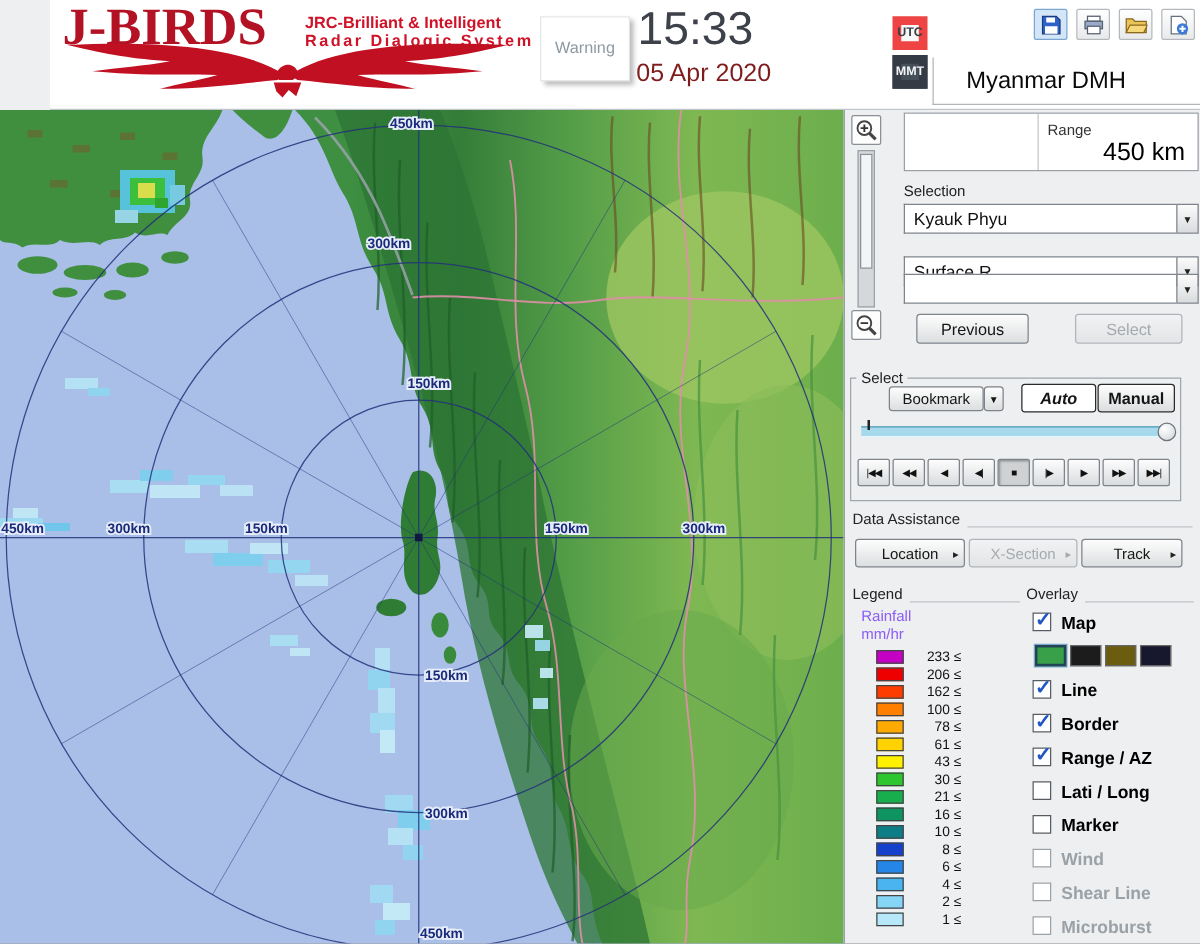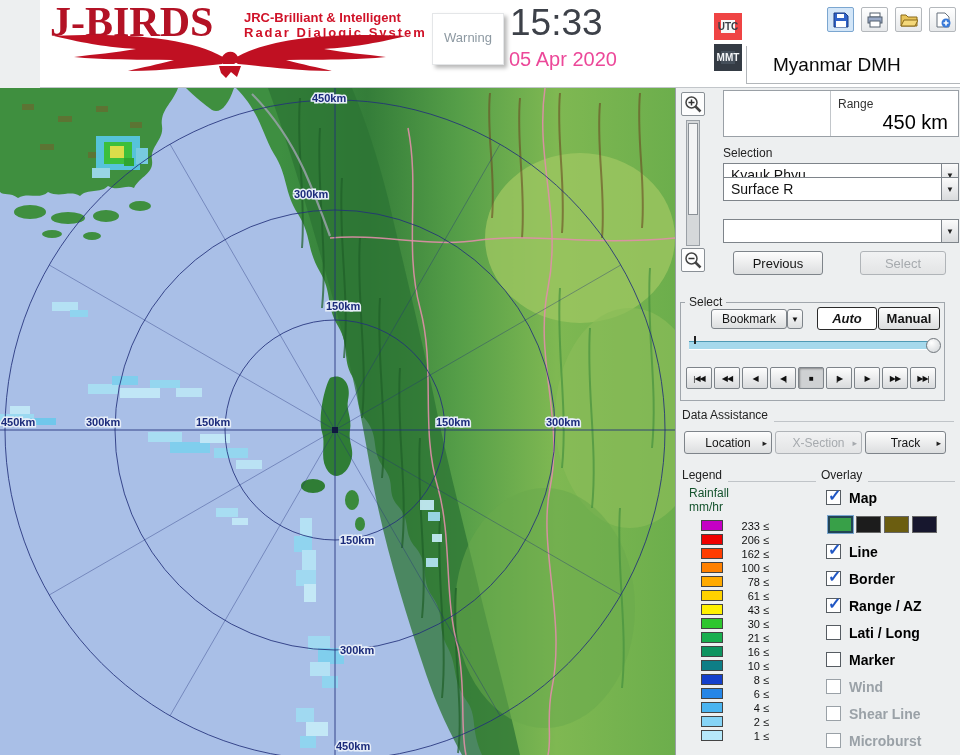--- a/index.html
+++ b/index.html
@@ -16,21 +16,21 @@
   .logo-sub1 { position:absolute; left:198px; top:8px; font-size:13px; font-weight:bold;
                color:#d01228; white-space:nowrap; }
   .logo-sub2 { position:absolute; left:198px; top:23px; font-size:13px; font-weight:bold;
                letter-spacing:2px; color:#d01228; white-space:nowrap; }
   .eagle { position:absolute; left:2px; top:28px; }
   .warning-btn { position:absolute; left:392px; top:13px; width:72px; height:52px; background:#fff;
                  border:1px solid #e4e6e8; box-shadow:3px 3px 4px rgba(0,0,0,.28);
                  display:flex; justify-content:center; padding-top:16px;
                  font-size:13px; color:#8d99a2; }
   .clock-time { position:absolute; left:470px; top:2px; font-size:37px; color:#3d4149; }
-  .clock-date { position:absolute; left:469px; top:48px; font-size:20px; color:#ec4899; }
+  .clock-date { position:absolute; left:469px; top:48px; font-size:20px; color:#7f1d1d; }
   .tz { position:absolute; left:674px; width:28px; height:27px; font-size:10px; font-weight:bold;
         display:flex; align-items:center; justify-content:center; border:7px solid #ef4444; }
   .tz.utc { top:13px; background:#f7f8f8; color:#3a3f46; }
   .tz.mmt { top:44px; background:#454f5a; color:#f2f4f6; border-color:#343b44; }
   .icon-row { position:absolute; right:10px; top:7px; display:flex; gap:7px; }
   .tool-btn { width:27px; height:25px; background:linear-gradient(#ffffff,#e7e9eb);
               border:1px solid #b4b8bc; border-radius:2px;
               display:flex; align-items:center; justify-content:center; }
   .tool-btn.first { background:#d3e6f8; border-color:#7ba6d0; }
   .help-glyph { font-size:15px; font-weight:bold; color:#2a56b8; }
@@ -91,21 +91,21 @@
   .pb-row { position:absolute; left:5px; top:64px; display:flex; gap:2px; }
   .pb-btn { width:26px; height:22px; background:linear-gradient(#fdfdfd,#d9dbdd); border:1px solid #7e848a;
             border-radius:2px; font-size:8px; letter-spacing:-1px; color:#111;
             display:flex; align-items:center; justify-content:center; }
   .pb-btn.down { background:#cfd1d3; box-shadow:inset 1px 1px 2px rgba(0,0,0,.35); }
 
   .assist-btn { height:23px; font-size:12px; }
   .assist-arrow { position:absolute; right:4px; font-size:9px; color:#222; }
   .assist-btn.disabled .assist-arrow { color:#a6aaae; }
 
-  .lg-title { position:absolute; font-size:12px; color:#14532d; }
+  .lg-title { position:absolute; font-size:12px; color:#8b5cf6; }
   .lg-rows { position:absolute; left:10px; top:432px; display:flex; flex-direction:column; gap:3px; }
   .lg-row { display:flex; align-items:center; height:11px; }
   .lg-swatch { width:22px; height:11px; border:1px solid #444; margin-left:15px; }
   .lg-val { font-size:11px; color:#111; margin-left:6px; width:40px; text-align:right; }
 
   .ov-col { position:absolute; left:150px; top:401px; width:132px; display:flex;
             flex-direction:column; gap:10px; }
   .ov-row { display:flex; align-items:center; height:17px; }
   .chk { width:15px; height:15px; background:#fff; border:1px solid #565c62; position:relative;
          flex:0 0 15px; }
@@ -367,21 +367,21 @@
       <div class="range-value">450 km</div>
     </div>
 
     <div class="sec-label" style="left:47px; top:58px;">
       <span>Selection</span>
     </div>
     <div class="combo" style="top:75px;">
       <div class="combo-val">Kyauk Phyu</div>
       <div class="combo-arrow">▼</div>
     </div>
-    <div class="combo" style="top:89px;">
+    <div class="combo" style="top:117px;">
       <div class="combo-val">Surface R</div>
       <div class="combo-arrow">▼</div>
     </div>
     <div class="combo" style="top:131px;">
       <div class="combo-val"></div>
       <div class="combo-arrow">▼</div>
     </div>
     <div class="btn" style="left:57px; top:163px; width:90px; height:24px;">Previous</div>
     <div class="btn disabled" style="left:184px; top:163px; width:86px; height:24px;">Select</div>
 

